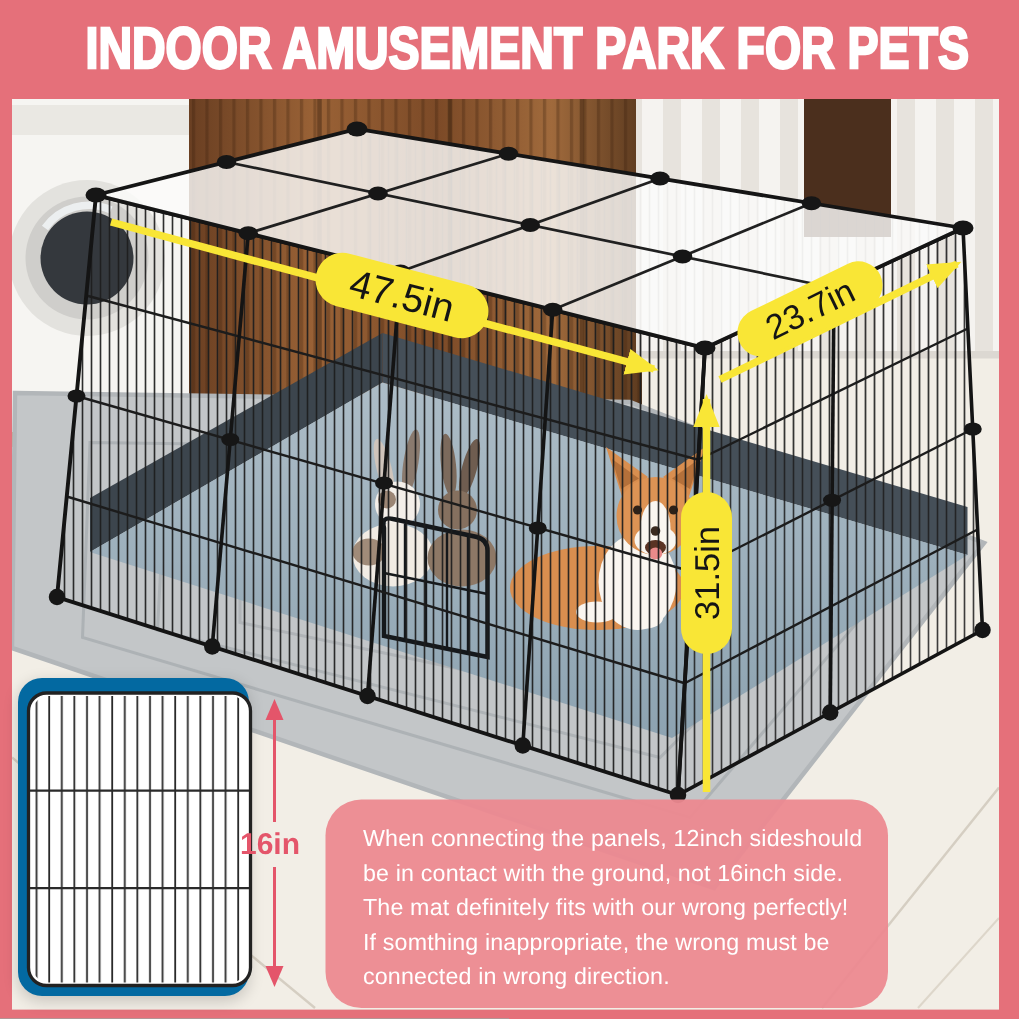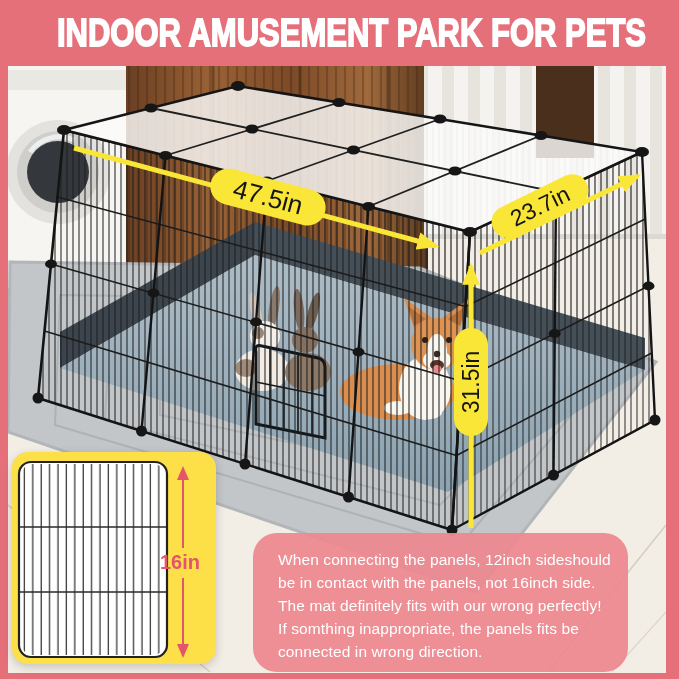--- a/index.html
+++ b/index.html
@@ -10,28 +10,28 @@
           display:flex;align-items:center;justify-content:center;padding-left:12px;}
   .header h1{margin:0;color:#fff;font-size:31px;font-weight:700;letter-spacing:0px;
              -webkit-text-stroke:1.4px #ffffff;transform:scaleY(1.25);white-space:nowrap;}
   
   .photo{position:absolute;left:8px;top:66px;width:658px;height:607px;
          overflow:hidden;background:#efe9e1;}
   .photo svg{position:absolute;left:-8px;top:-66px;}
   .pillTxt{font-family:"Liberation Sans","DejaVu Sans",sans-serif;font-size:26px;fill:#151515;text-anchor:middle;}
   .pillTxtS{font-family:"Liberation Sans","DejaVu Sans",sans-serif;font-size:23px;fill:#151515;text-anchor:middle;}
   
-  .panel-card{position:absolute;left:12px;top:452px;width:204px;height:212px;
-              background:#fde047;border-radius:16px;box-shadow:0 3px 10px rgba(0,0,0,.18);}
+  .panel-card{position:absolute;left:12px;top:452px;width:154px;height:212px;
+              background:#0369a1;border-radius:16px;box-shadow:0 3px 10px rgba(0,0,0,.18);}
   .sixteen{font-family:"Liberation Sans","DejaVu Sans",sans-serif;font-size:20px;font-weight:700;
            fill:#e4556a;text-anchor:middle;}
   
   .note-box{position:absolute;left:217px;top:533px;width:375px;height:139px;
             background:rgba(236,137,144,.95);border-radius:24px;
-            box-sizing:border-box;padding:15px 10px 0 25px;margin-left:36px;}
+            box-sizing:border-box;padding:15px 10px 0 25px;}
   .note-box p{margin:0;color:#ffffff;font-size:15.5px;line-height:23px;
               font-weight:400;letter-spacing:.1px;white-space:nowrap;}
 </style>
 </head>
 <body>
 
 <div class="stage">
 
   <div class="header">
     <h1>INDOOR AMUSEMENT PARK FOR PETS</h1>
@@ -262,19 +262,19 @@
           <path d="M171,126 V198"></path>
       </g>
       <polygon points="165,28 177,28 171,14" fill="#e4556a"></polygon>
       <polygon points="165,192 177,192 171,206" fill="#e4556a"></polygon>
       <text class="sixteen" x="168" y="117">16in</text>
     </svg>
   </div>
 
   <div class="note-box">
     <p>When connecting the panels, 12inch sideshould</p>
-    <p>be in contact with the panels, not 16inch side.</p>
+    <p>be in contact with the ground, not 16inch side.</p>
     <p>The mat definitely fits with our wrong perfectly!</p>
-    <p>If somthing inappropriate, the panels fits be</p>
+    <p>If somthing inappropriate, the wrong must be</p>
     <p>connected in wrong direction.</p>
   </div>
 
 </div>
 
 </body></html>

